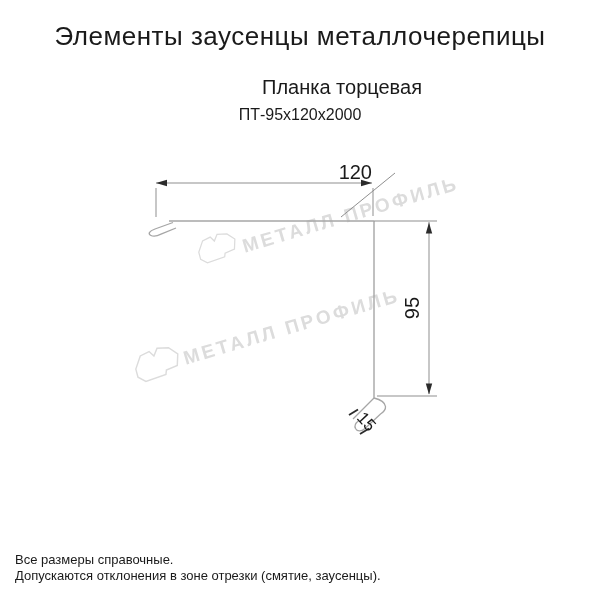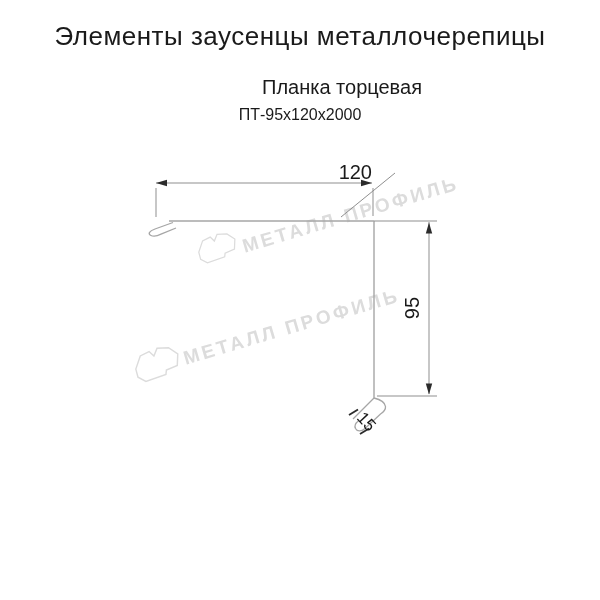--- a/index.html
+++ b/index.html
@@ -79,14 +79,18 @@
 
   <div id="title" class="abs centered">Элементы заусенцы металлочерепицы</div>
   <div id="product-name" class="abs centered">Планка торцевая</div>
   <div id="product-code" class="abs centered">ПТ-95х120х2000</div>
 
   <div id="dim-120" class="abs dim-label">120</div>
   <div id="dim-95" class="abs dim-label">95</div>
   <div id="dim-15" class="abs dim-label">15</div>
 
 
+  <div id="footer" class="abs">
+    <div>Все размеры справочные.</div>
+    <div>Допускаются отклонения в зоне отрезки (смятие, заусенцы).</div>
+  </div>
 
 </div>
 
 </body></html>

